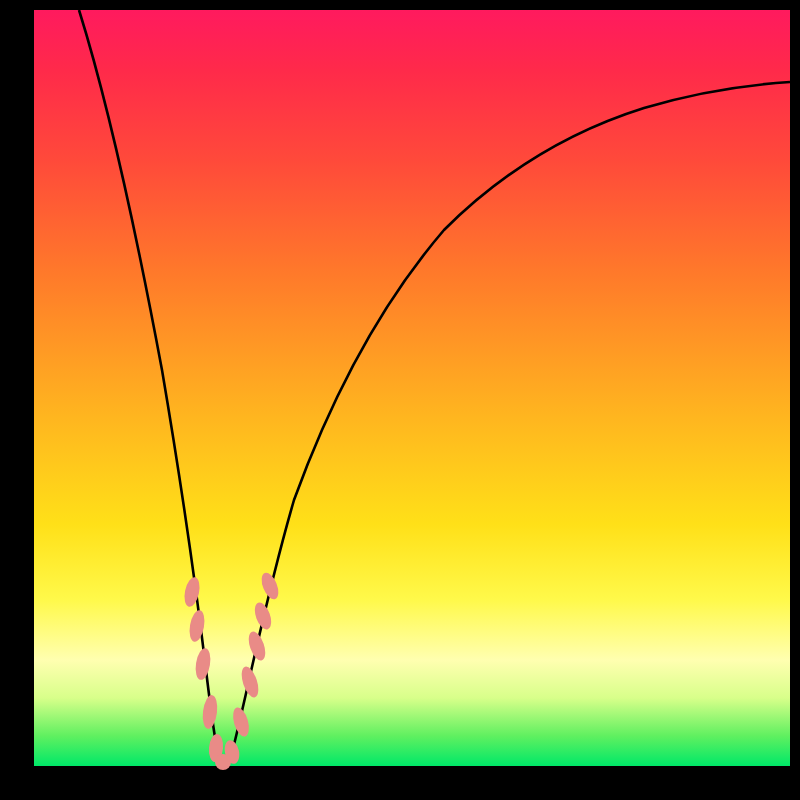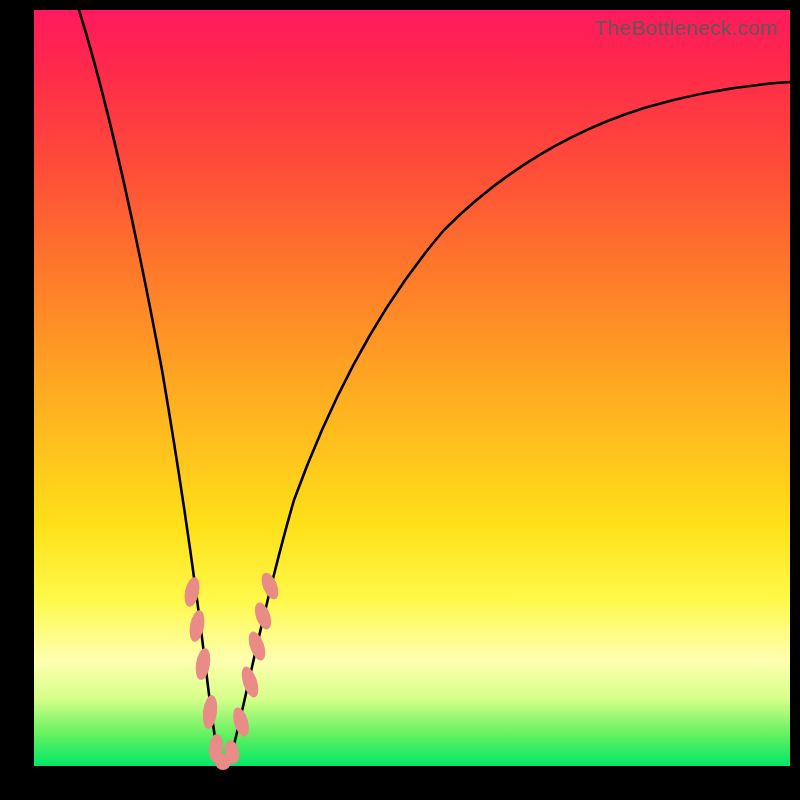--- a/index.html
+++ b/index.html
@@ -82,15 +82,14 @@
         <ellipse cx="189" cy="752" rx="8" ry="8"></ellipse>
         <ellipse cx="198" cy="742" rx="7" ry="12" transform="rotate(-12 198 742)"></ellipse>
         <ellipse cx="207" cy="712" rx="7" ry="15" transform="rotate(-16 207 712)"></ellipse>
         <ellipse cx="216" cy="672" rx="7" ry="16" transform="rotate(-18 216 672)"></ellipse>
         <ellipse cx="223" cy="636" rx="7" ry="15" transform="rotate(-19 223 636)"></ellipse>
         <ellipse cx="229" cy="606" rx="7" ry="14" transform="rotate(-20 229 606)"></ellipse>
         <ellipse cx="236" cy="576" rx="7" ry="14" transform="rotate(-22 236 576)"></ellipse>
       </g>
     </svg>
 
-    <div class="watermark">TheBottleneck.com</div>
   </div>
 </div>
 
 </body></html>

